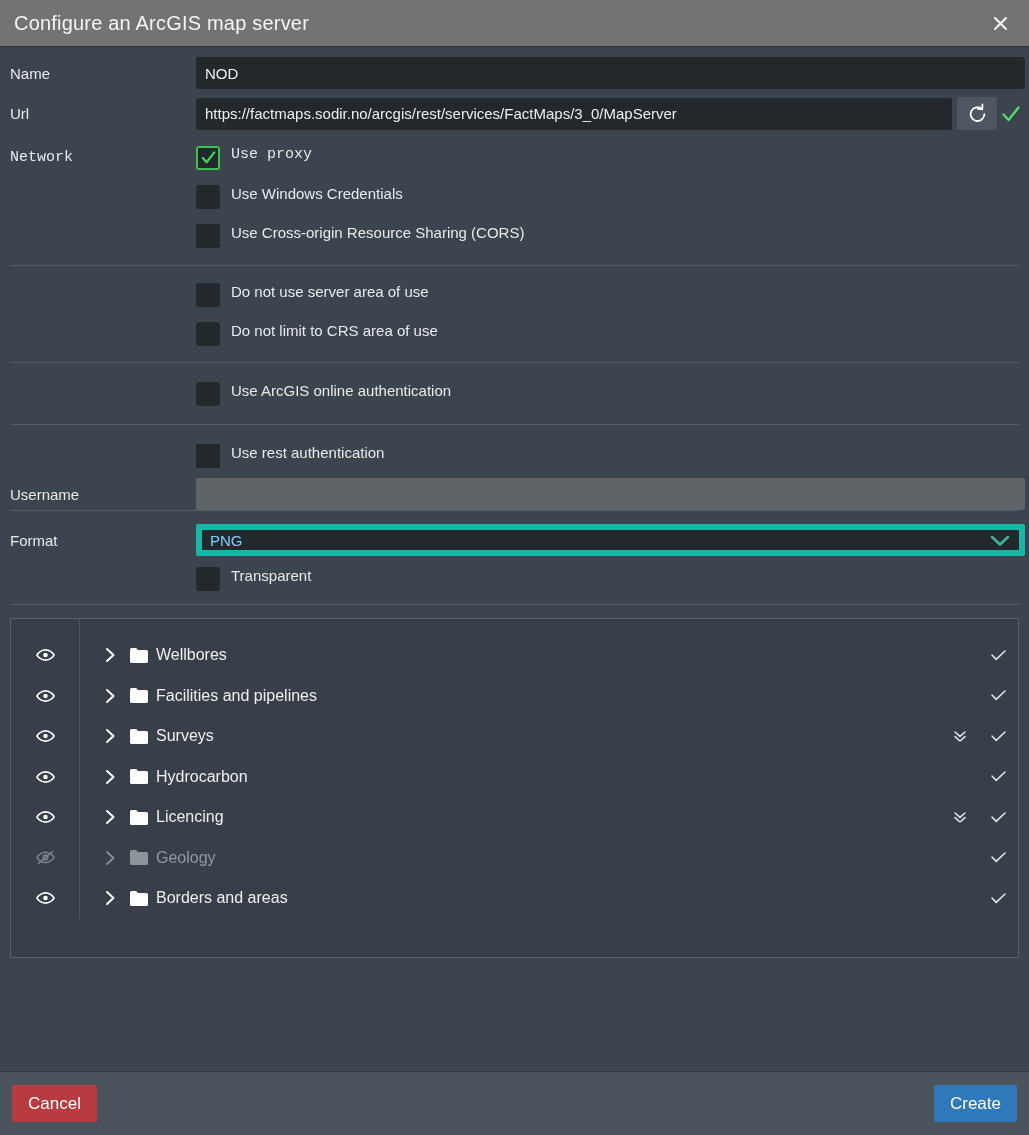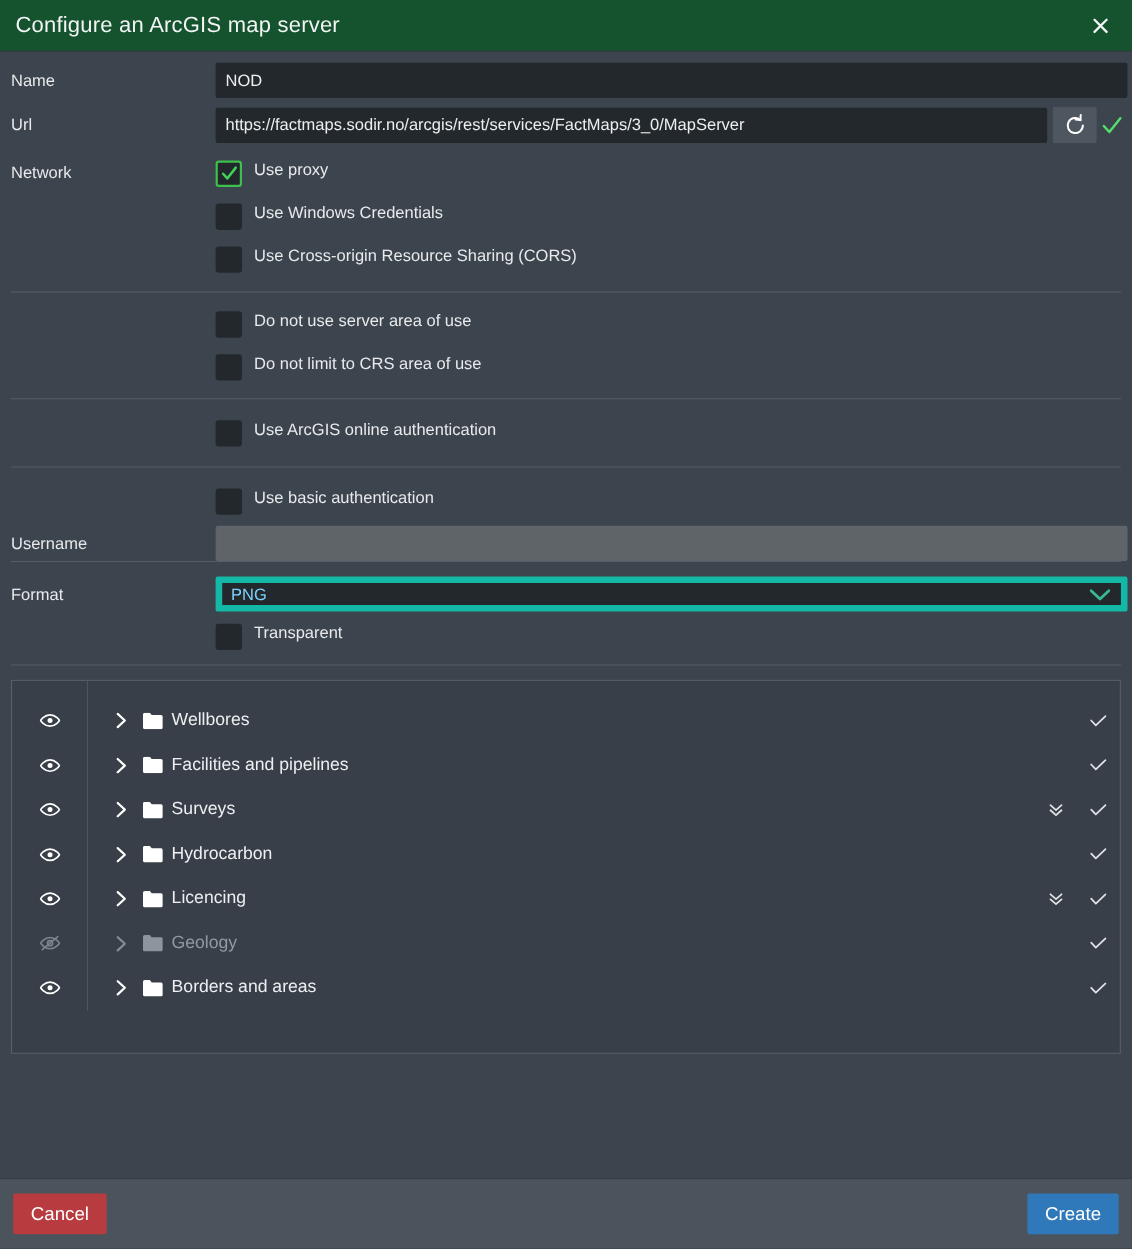--- a/index.html
+++ b/index.html
@@ -22,21 +22,21 @@
     height: 1135px;
     display: flex;
     flex-direction: column;
     background: #3c444d;
   }
 
   
   .titlebar {
     height: 47px;
     min-height: 47px;
-    background: #14532d;
+    background: #737373;
     display: flex;
     align-items: center;
     padding: 0 14px 0 14px;
     border-bottom: 1px solid #2f363d;
   }
   .title-text {
     font-size: 20px;
     color: #f2f4f5;
     letter-spacing: .2px;
     flex: 1;
@@ -301,21 +301,21 @@
         </div>
         <div class="ok-check">
           <svg width="22" height="22" viewBox="0 0 22 22" fill="none" stroke="currentColor" stroke-width="2.2" stroke-linecap="round" stroke-linejoin="round">
             <path d="M3.5 11.5 L8.5 17 L18.5 4.5"></path>
           </svg>
         </div>
       </div>
     </div>
 
     <div class="grp">
-      <div class="cb-row" style="margin-top:8px;">
+      <div class="cb-row" style="margin-top:8px;font-family:Liberation Mono, monospace;">
         <div class="spacer">Network</div>
         <div class="cb-wrap">
           <span class="cbox checked">
             <svg width="17" height="17" viewBox="0 0 18 18" fill="none" stroke="#3fd455" stroke-width="2.4" stroke-linecap="round" stroke-linejoin="round">
               <path d="M3 9.5 L7 14 L15.2 3.6"></path>
             </svg>
           </span>
           <span class="cb-label">Use proxy</span>
         </div>
       </div>
@@ -368,21 +368,21 @@
       </div>
     </div>
 
     <div class="divider"></div>
 
     <div class="grp">
       <div class="cb-row" style="margin-top:11px;">
         <div class="spacer"></div>
         <div class="cb-wrap">
           <span class="cbox"></span>
-          <span class="cb-label">Use basic authentication</span>
+          <span class="cb-label">Use rest authentication</span>
         </div>
       </div>
 
       <div class="row" style="margin-top:3px;">
         <div class="lbl">Username</div>
         <div class="field">
           <input class="txtinput disabled" type="text" disabled="" value="" style="">
         </div>
       </div>
 

